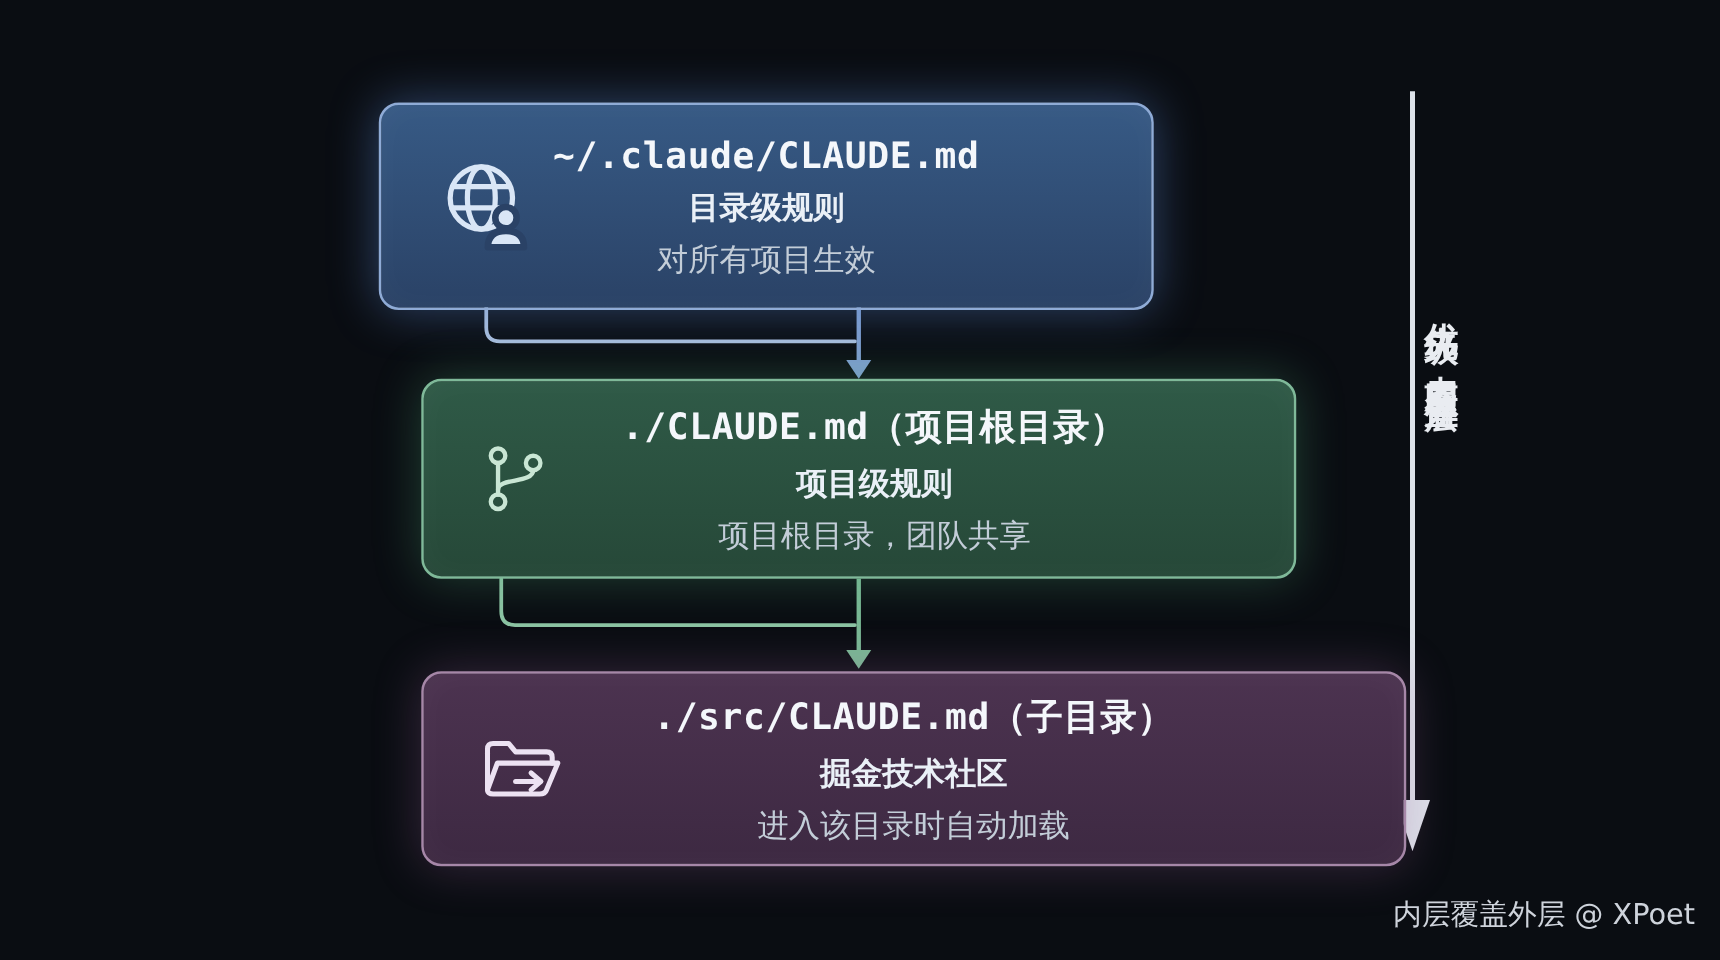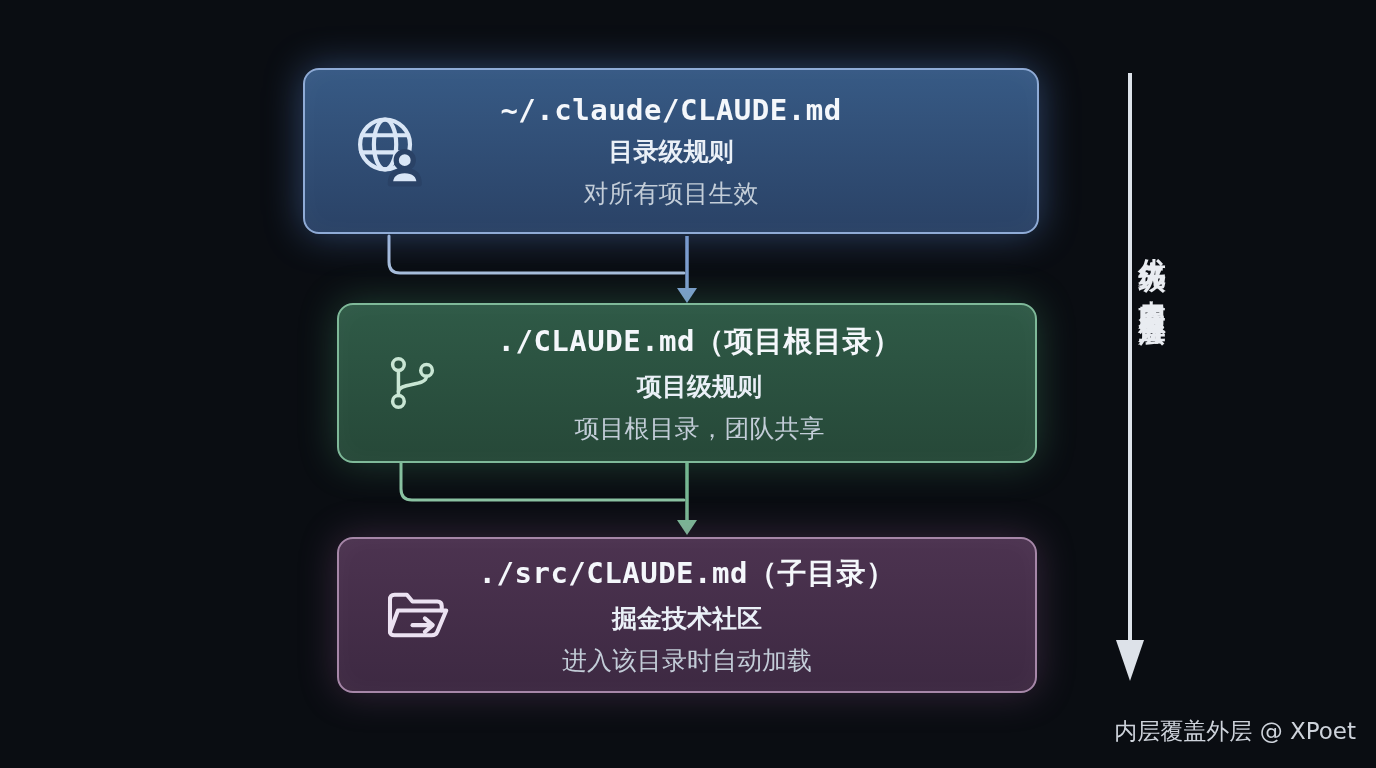--- a/index.html
+++ b/index.html
@@ -34,23 +34,23 @@
     background: linear-gradient(180deg, var(--fill-top, #333), var(--fill-bottom, #222));
     border: 2px solid var(--border, #888);
     box-shadow: 0 0 38px var(--glow, rgba(255,255,255,0.15)), inset 0 0 28px rgba(255,255,255,0.03);
     display: flex;
     flex-direction: column;
     justify-content: center;
     align-items: center;
     text-align: center;
     color: var(--icon-color, #eee);
   }
-  .node-1 { left: 303px; top: 68px;  width: 736px; height: 166px; }
+  .node-1 { left: 303px; top: 82px;  width: 620px; height: 166px; }
   .node-2 { left: 337px; top: 303px; width: 700px; height: 160px; padding-left: 25px; }
-  .node-3 { left: 337px; top: 537px; width: 700px; height: 156px; }
+  .node-3 { left: 337px; top: 537px; width: 788px; height: 156px; }
 
   .node-icon {
     position: absolute;
     left: 42px;
     top: 50%;
     transform: translateY(-50%);
     display: flex;
     align-items: center;
     justify-content: center;
   }

